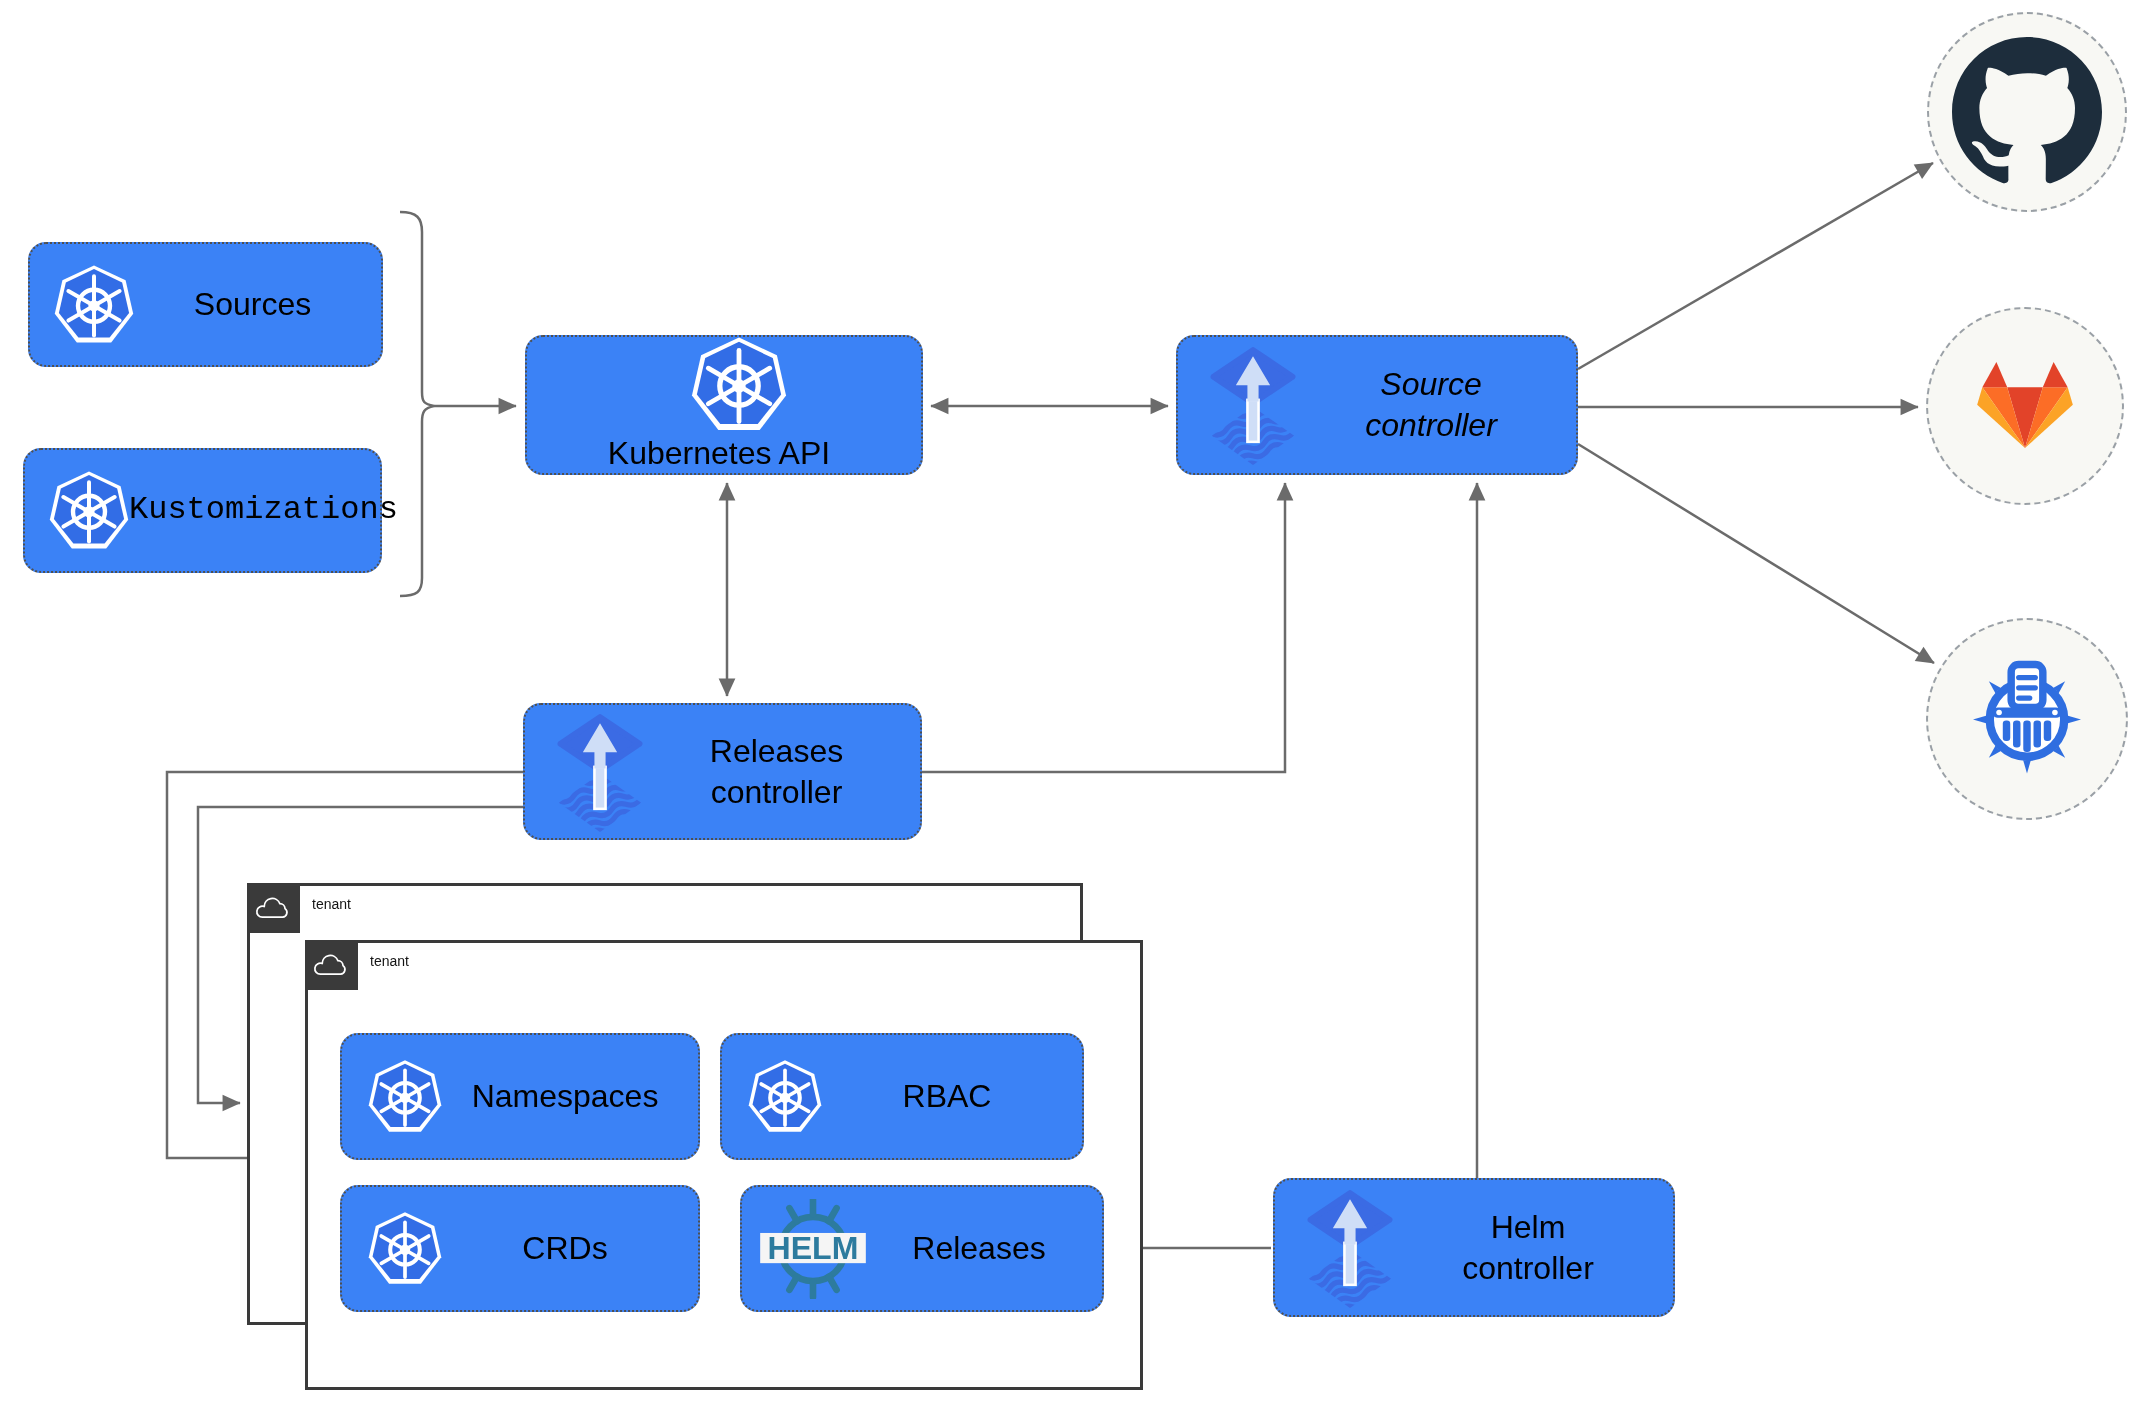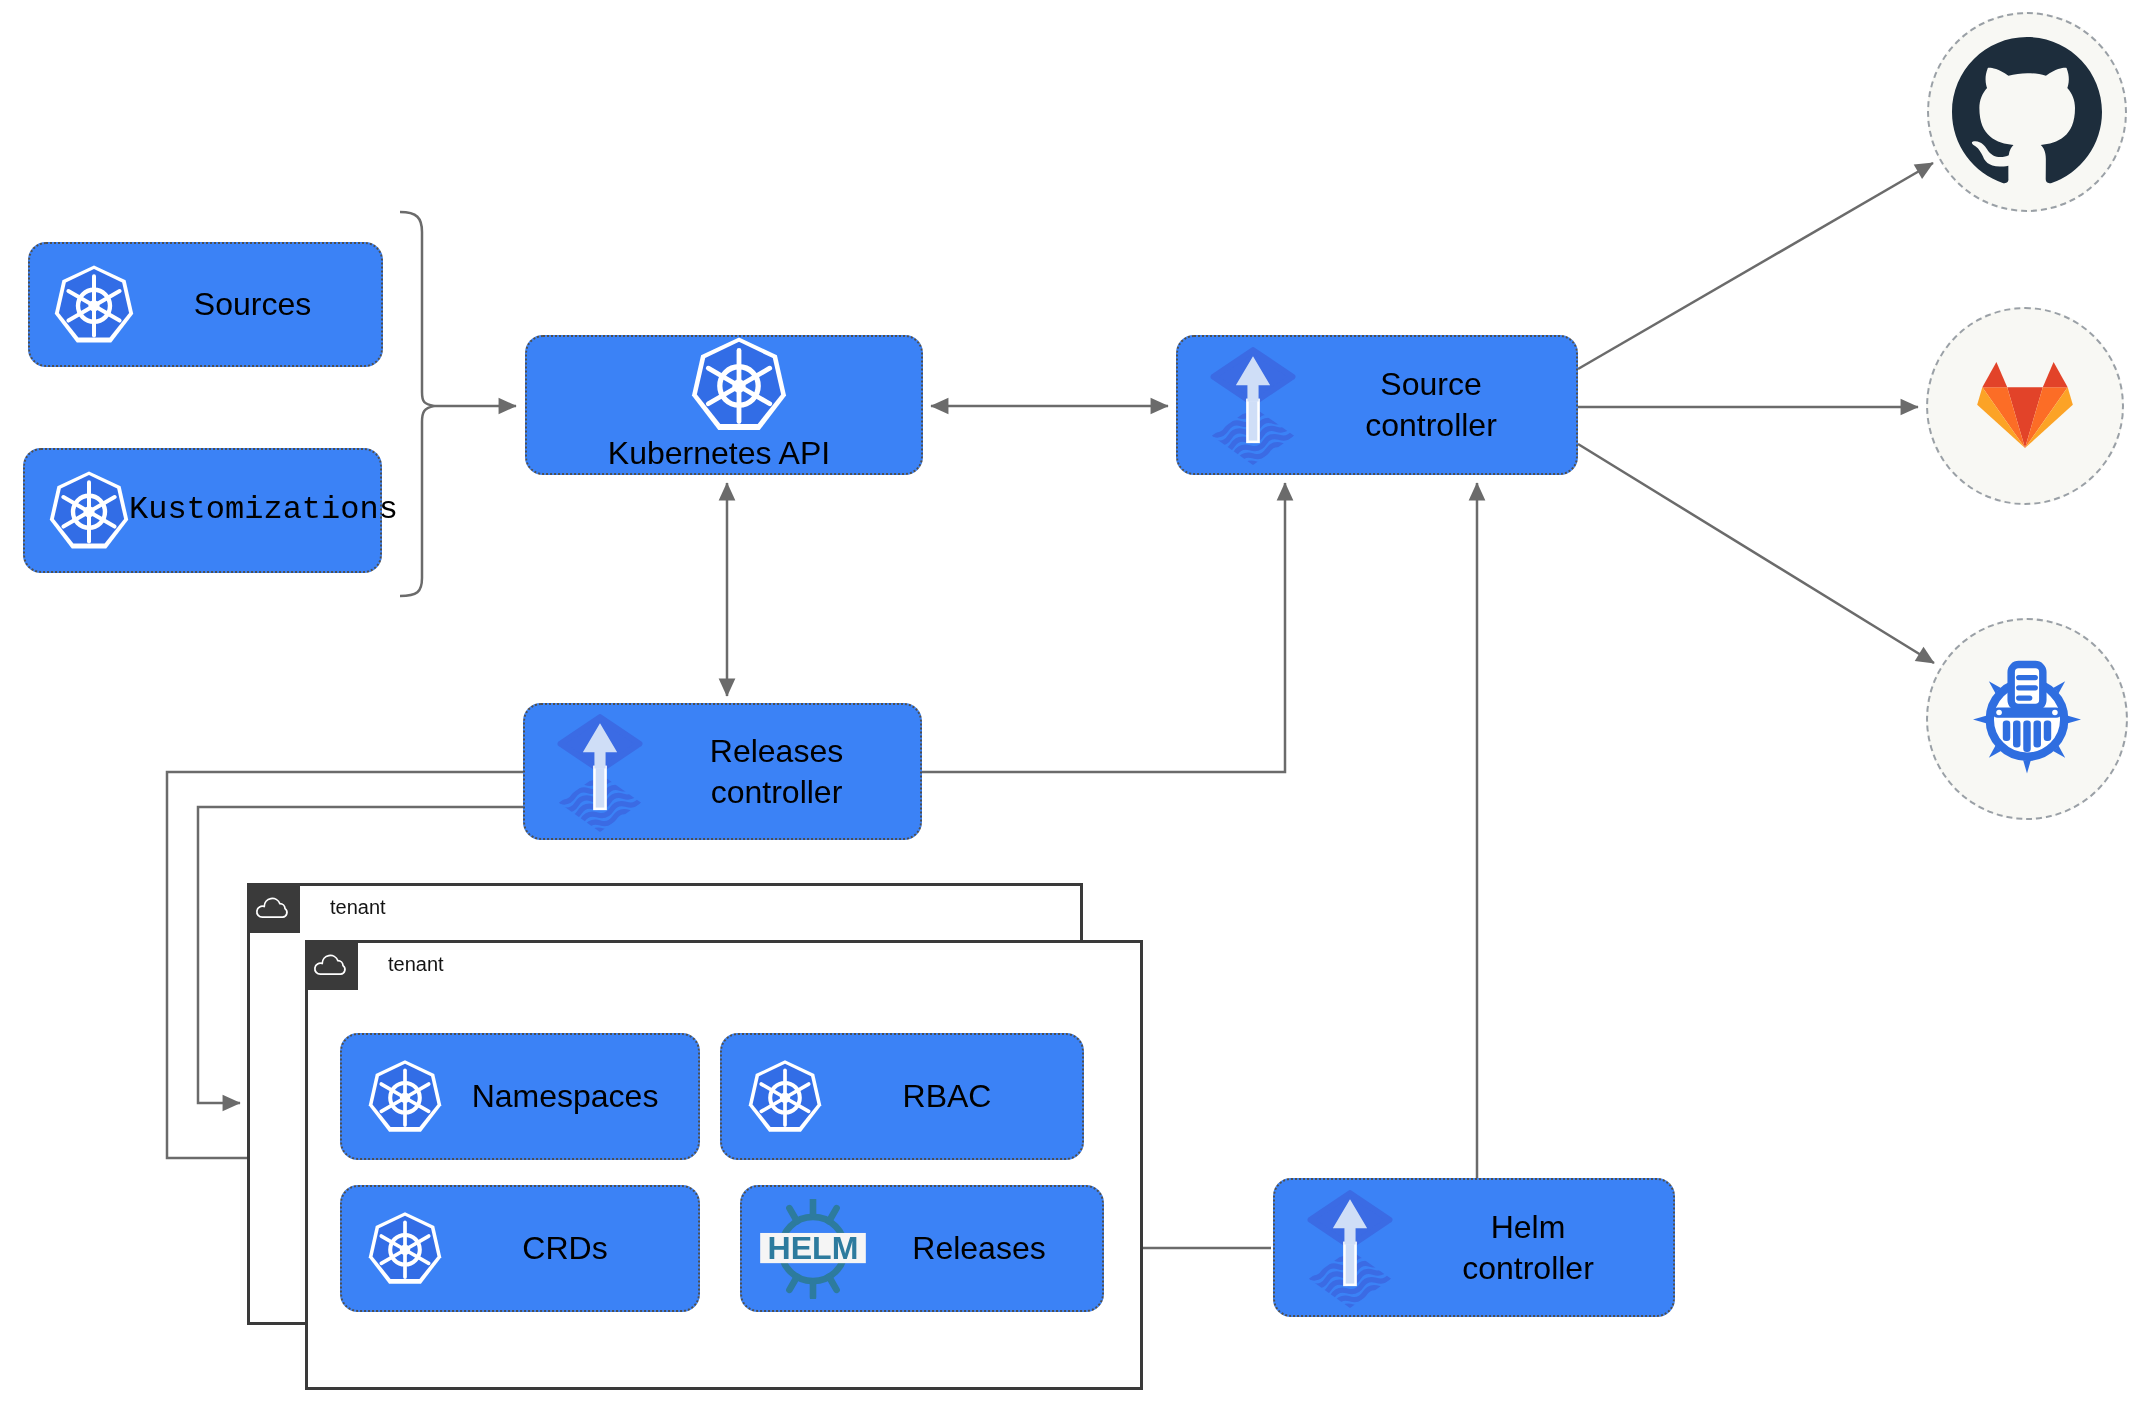--- a/index.html
+++ b/index.html
@@ -6,21 +6,21 @@
   #canvas{position:relative;width:2144px;height:1407px;background:#ffffff;overflow:hidden;
           font-family:"Liberation Sans", sans-serif;}
   #connectors{position:absolute;left:0;top:0;z-index:1;}
   .node{position:absolute;z-index:3;background:#3b82f6;border:2px dotted #4f4f4f;border-radius:18px;
         display:flex;align-items:center;box-sizing:border-box;}
   .node .icon{flex:0 0 auto;display:flex;align-items:center;justify-content:center;}
   .node .label{flex:1;text-align:center;font-size:32px;color:#000;line-height:1.28;padding-right:10px;}
   .tenant{position:absolute;background:#ffffff;border:3px solid #3a3a3a;box-sizing:border-box;}
   .tenant .tab{position:absolute;left:-3px;top:-3px;width:53px;height:50px;background:#3a3a3a;
                display:flex;align-items:center;justify-content:center;}
-  .tenant .tlabel{position:absolute;left:80px;top:10px;font-size:20px;color:#141414;}
+  .tenant .tlabel{position:absolute;left:62px;top:10px;font-size:14px;color:#141414;}
   .remote{position:absolute;z-index:3;background:#f8f8f4;border:2.5px dashed #9aa0a6;border-radius:50%;
           display:flex;align-items:center;justify-content:center;box-sizing:border-box;}
   .z2{z-index:2;} .z4{z-index:4;}
 </style>
 </head>
 <body>
 
 <div id="canvas">
 
   <svg width="0" height="0" style="position:absolute" aria-hidden="true">
@@ -170,21 +170,21 @@
 
   <div class="node" style="left:525px;top:335px;width:398px;height:140px;flex-direction:column;">
     <span class="icon" style="margin-left:30px;">
       <svg width="96" height="96">
           <use href="#k8s"></use>
         </svg>
       </span>
     <span class="label">Kubernetes API</span>
   </div>
 
-  <div class="node" style="left:1176px;top:335px;width:402px;height:140px;">
+  <div class="node" style="left:1176px;top:335px;width:402px;height:140px;font-style:italic;">
     <span class="icon" style="margin-left:32px;">
       <svg width="86" height="120">
           <use href="#flux"></use>
         </svg>
       </span>
     <span class="label">
       <div>Source</div>
       <div>controller</div>
     </span>
   </div>

